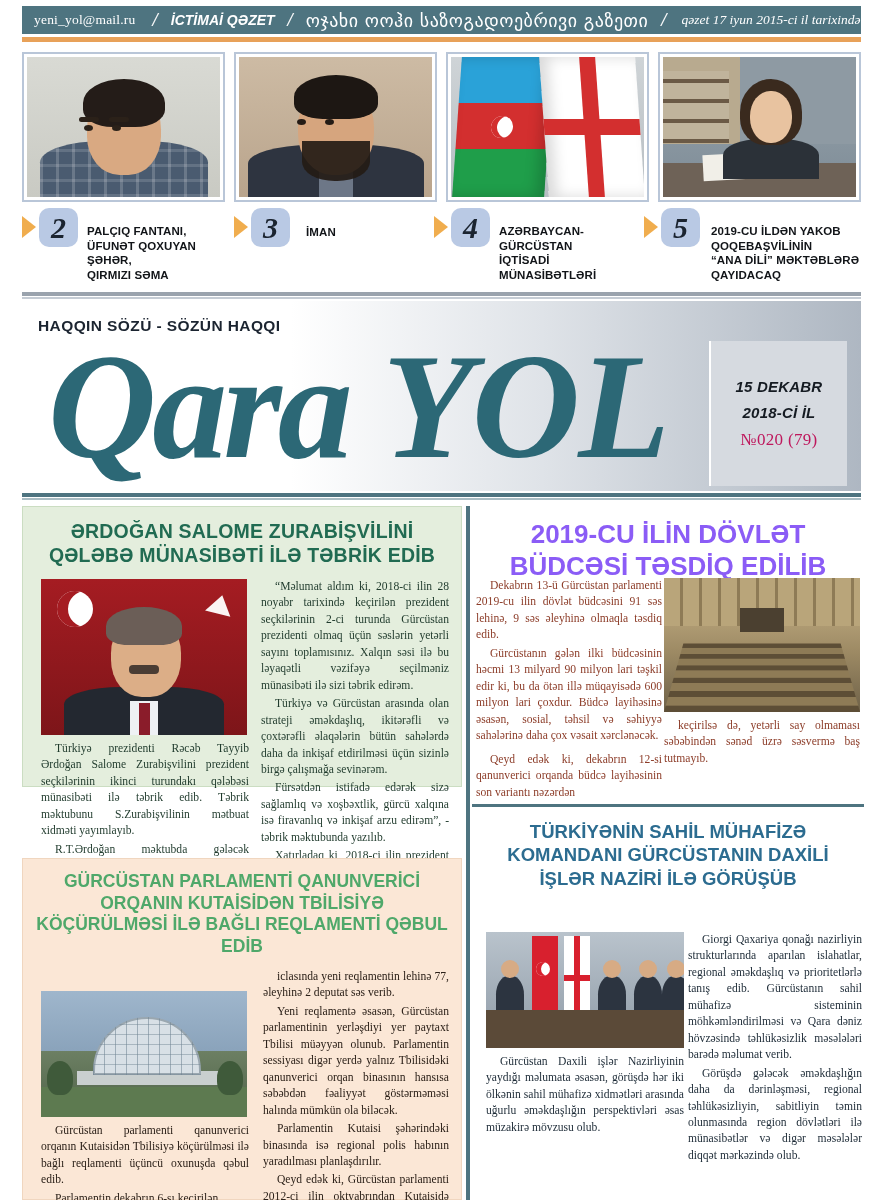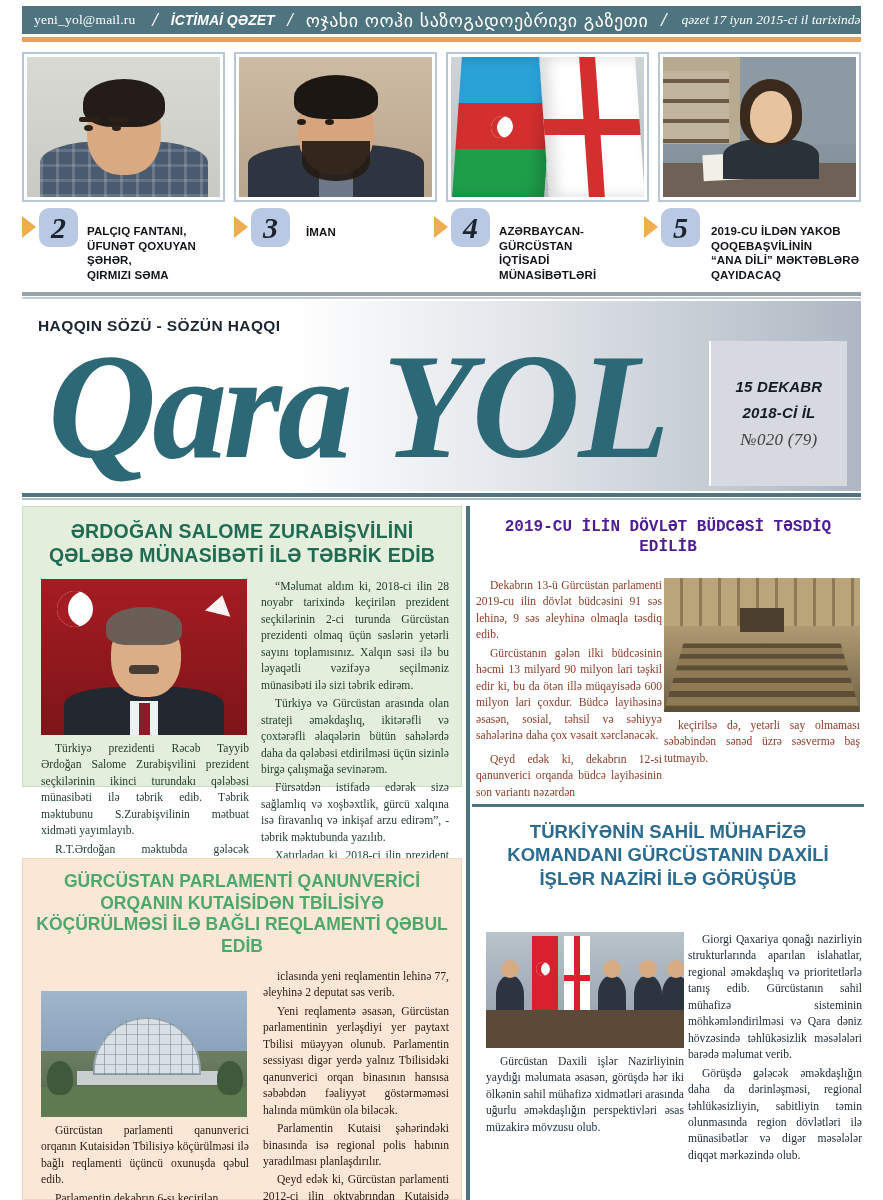--- a/index.html
+++ b/index.html
@@ -145,21 +145,21 @@
   }
   .wordmark .yeni{ }
   .wordmark .yol{ letter-spacing:-2px; }
   .datebox {
     position:absolute; right:14px; top:40px; width:138px; height:145px;
     background:#d6dae0; border-left:2px solid #ffffff;
     display:flex; flex-direction:column; align-items:center; justify-content:center; gap:9px;
   }
   .dl1,.dl2 { font-family:"Liberation Sans", sans-serif; font-weight:700; font-style:italic;
               font-size:15px; color:#151b22; letter-spacing:.2px;}
-  .dl3 { font-family:"Liberation Serif", serif; font-size:17px; color:#404040; letter-spacing:.3px;font-style:italic;}
+  .dl3 { font-family:"Liberation Serif", serif; font-size:17px; color:#be185d; letter-spacing:.3px;}
 
   .rule-c { position:absolute; left:22px; top:493px; width:839px; height:4px; background:#4e7480;}
   .rule-d { position:absolute; left:22px; top:498px; width:839px; height:2px; background:#a9bcc3;}
 
   
   .vdivider { position:absolute; left:466px; top:506px; width:4px; height:694px; background:#4e7480;}
 
   
   .artA {
     position:absolute; left:22px; top:506px; width:440px; height:281px;
@@ -248,22 +248,22 @@
   }
   .artB .colB2 {
     position:absolute; left:240px; top:110px; width:186px;
     font-size:11.6px; line-height:1.42; color:#2b2018; text-align:justify;
   }
   .artB p { text-indent:14px; margin:0 0 2px; }
 
   
   .artC { position:absolute; left:472px; top:506px; width:392px; height:294px; }
   .artC .hl {
-    font-family:Liberation Mono, monospace; font-weight:700; font-size:16px;
-    color:#4c1d95; text-align:center; line-height:1.24; padding:12px 8px 10px;
+    font-family:Liberation Sans, sans-serif; font-weight:700; font-size:26px;
+    color:#8b5cf6; text-align:center; line-height:1.24; padding:12px 8px 10px;
   }
   .artC .photoC {
     position:absolute; right:4px; top:72px; width:196px; height:134px; overflow:hidden;
     background:linear-gradient(180deg,#cdb88c 0%, #9d8a64 55%, #6e6148 100%);
   }
   .artC .photoC .rows {
     position:absolute; left:0; bottom:0; width:100%; height:92px;
     background:repeating-linear-gradient(0deg,#5d4e36 0 7px,#8e7b56 7px 17px);
     transform:perspective(140px) rotateX(22deg); transform-origin:bottom;
   }
@@ -453,21 +453,21 @@
       <div class="head"></div>
         <div class="hair"></div>
         <div class="tash"></div>
     </div>
     <div class="capA">
       <p>Türkiyə prezidenti Rəcəb Tayyib Ərdoğan Salome Zurabişvilini prezident seçkilərinin ikinci turundakı qələbəsi münasibəti ilə təbrik edib. Təbrik məktubunu S.Zurabişvilinin mətbuat xidməti yayımlayıb.</p>
       <p>R.T.Ərdoğan məktubda gələcək əməkdaşlıq perspektivlərindən də söz açıb.</p>
     </div>
     <div class="colA2">
       <p>“Məlumat aldım ki, 2018-ci ilin 28 noyabr tarixində keçirilən prezident seçkilərinin 2-ci turunda Gürcüstan prezidenti olmaq üçün səslərin yetərli sayını toplamısınız. Xalqın səsi ilə bu ləyaqətli vəzifəyə seçilməniz münasibəti ilə sizi təbrik edirəm.</p>
-      <p>Türkiyə və Gürcüstan arasında olan strateji əməkdaşlıq, ikitərəfli və çoxtərəfli əlaqələrin bütün sahələrdə daha da qələbəsi etdirilməsi üçün sizinlə birgə çalışmağa sevinərəm.</p>
+      <p>Türkiyə və Gürcüstan arasında olan strateji əməkdaşlıq, ikitərəfli və çoxtərəfli əlaqələrin bütün sahələrdə daha da inkişaf etdirilməsi üçün sizinlə birgə çalışmağa sevinərəm.</p>
       <p>Fürsətdən istifadə edərək sizə sağlamlıq və xoşbəxtlik, gürcü xalqına isə firavanlıq və inkişaf arzu edirəm”, - təbrik məktubunda yazılıb.</p>
       <p>Xatırladaq ki, 2018-ci ilin prezident seçkilərinin ikinci turunda “Gürcü arzusu” Partiyası tərəfindən dəstəklənən müstəqil namizəd Salome Zurabişvili 59,52% səs toplayaraq Gürcüstan prezidenti seçilib.</p>
     </div>
   </div>
 
   <div class="artB">
     <div class="hl">GÜRCÜSTAN PARLAMENTİ QANUNVERİCİ ORQANIN KUTAİSİDƏN TBİLİSİYƏ KÖÇÜRÜLMƏSİ İLƏ BAĞLI REQLAMENTİ QƏBUL EDİB</div>
     <div class="photoB">
       <div class="lawn"></div>
       <div class="base"></div>

